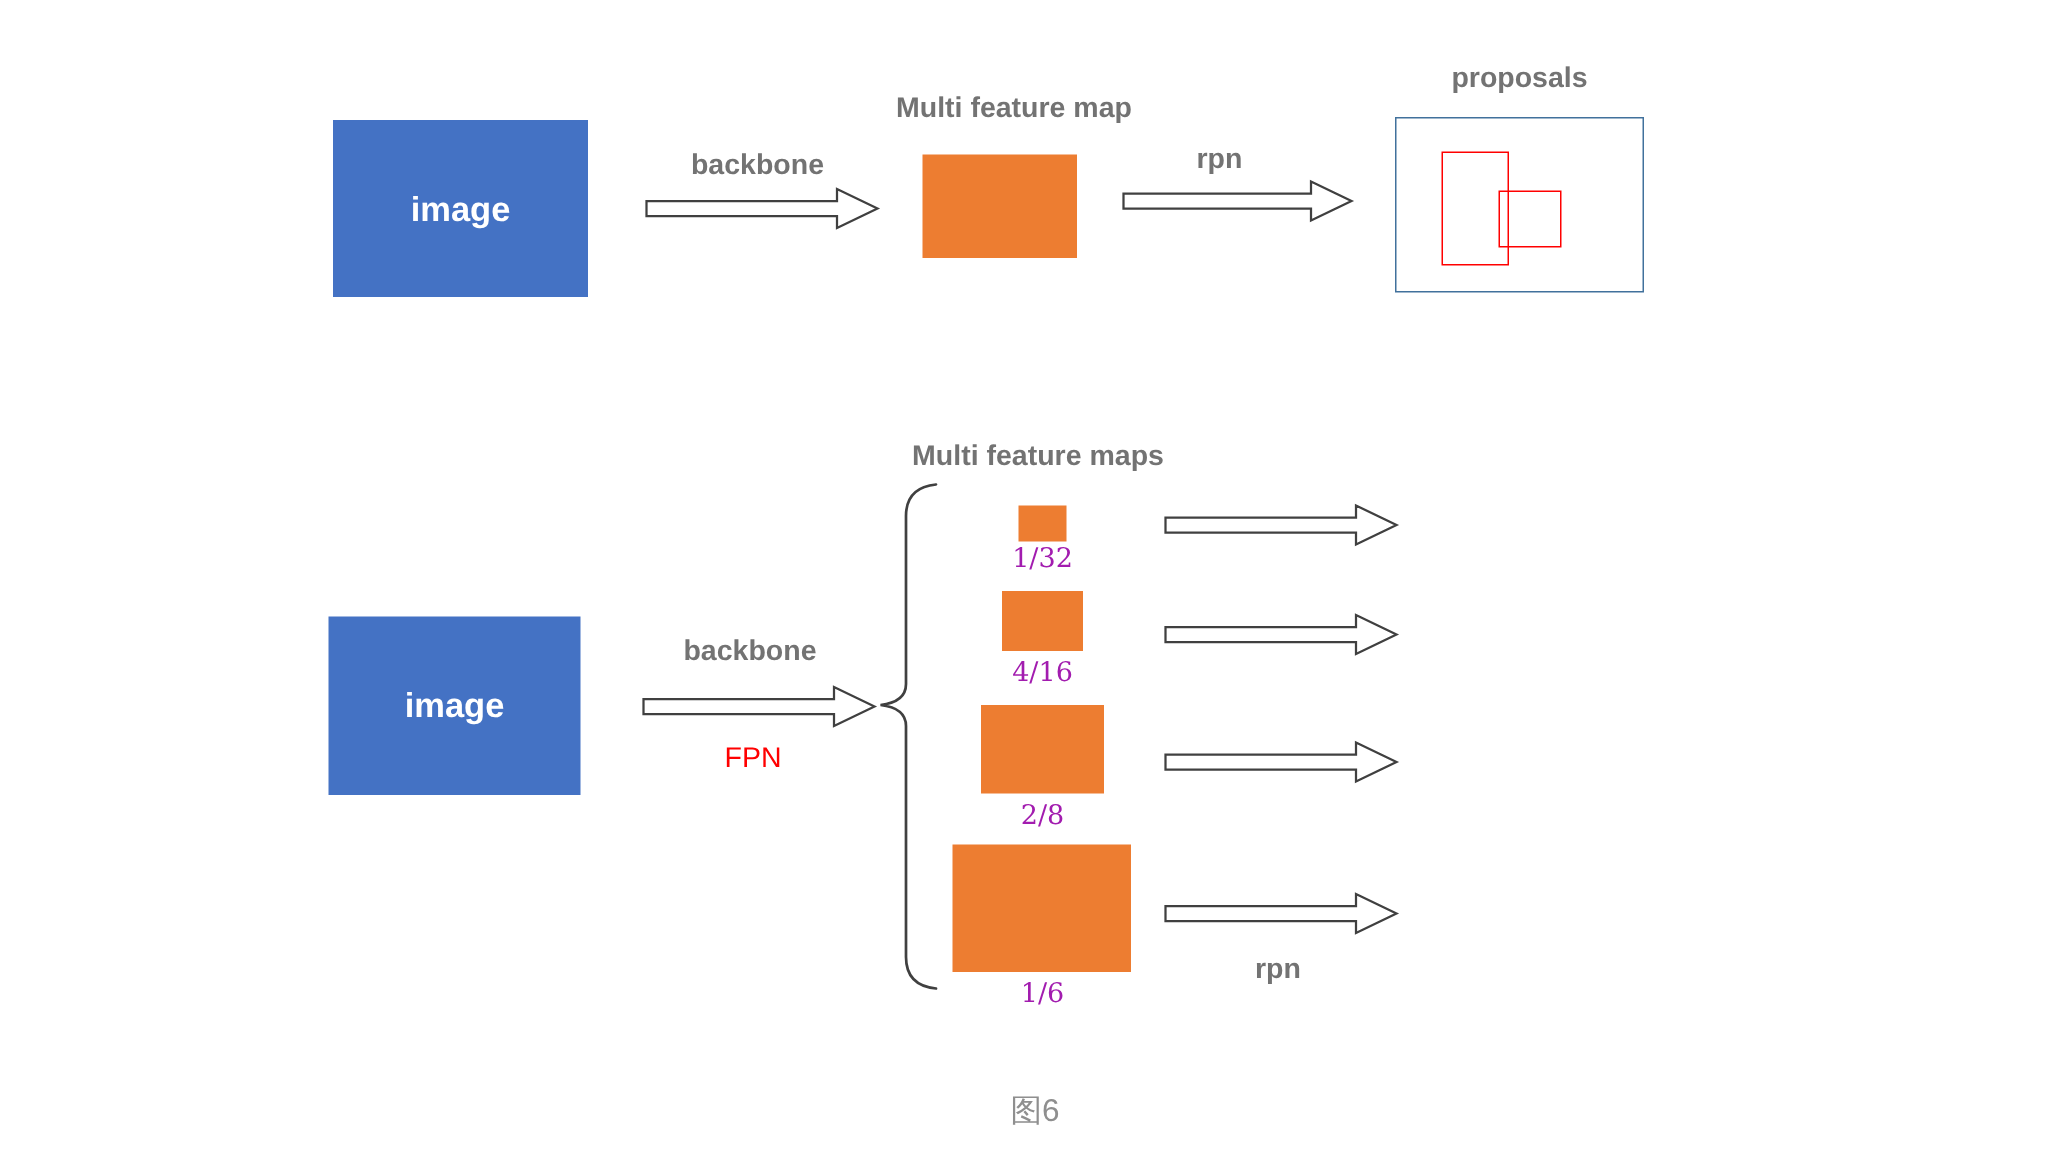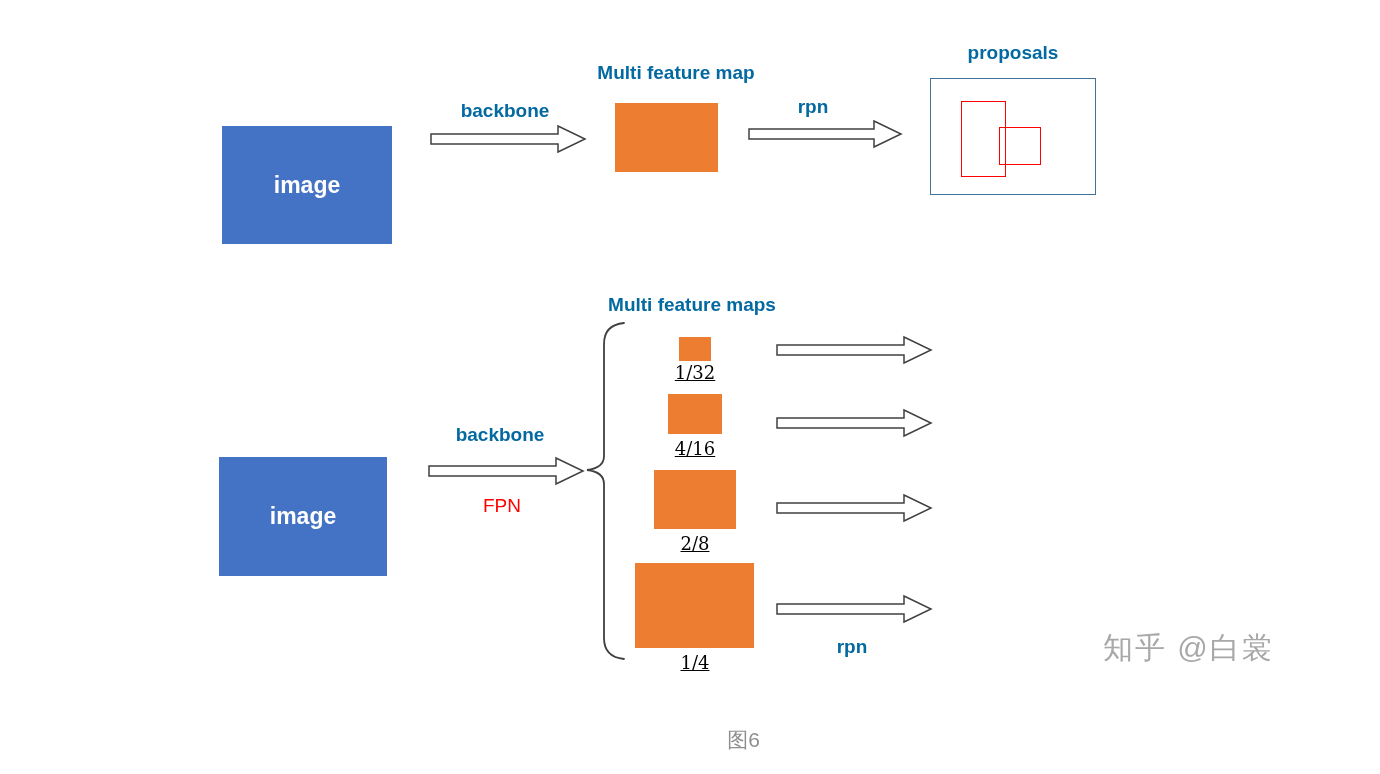--- a/index.html
+++ b/index.html
@@ -18,45 +18,43 @@
   .abs { position: absolute; }
 
   .image-box {
     background: #4472C4;
     display: flex;
     align-items: center;
     justify-content: center;
     color: #ffffff;
     font-weight: bold;
     font-size: 23px;
-    margin-top: 46px;
   }
   .feature-box {
     background: #ED7D31;
   }
   .diagram-label {
     font-weight: bold;
     font-size: 19px;
-    color: #0369a1;
+    color: #737373;
     text-align: center;
     white-space: nowrap;
   }
   .fpn-label {
     font-weight: normal;
     font-size: 19px;
     color: #FF0000;
     text-align: center;
   }
   .scale-label {
     font-family: "DejaVu Serif", serif;
     font-size: 18px;
-    color: #000000;
+    color: #a21caf;
     text-align: center;
     white-space: nowrap;
-    text-decoration: underline;
   }
   .proposals-box {
     background: #ffffff;
     border: 1px solid #41719C;
     box-sizing: border-box;
   }
   .proposal-rect {
     position: absolute;
     border: 1.5px solid #FF0000;
     background: transparent;
@@ -64,21 +62,21 @@
   }
   .watermark {
     font-size: 30px;
     color: #a8a8a8;
     letter-spacing: 2px;
     white-space: nowrap;
   }
   .caption {
     font-size: 21px;
     color: #8f8f8f;
-    text-align: right;
+    text-align: center;
   }
   svg { display: block; }
 </style>
 </head>
 <body>
 
 <div id="canvas">
 
   <div class="abs image-box" style="left:222px; top:80px; width:170px; height:118px;">
     <span>image</span>
@@ -151,26 +149,25 @@
 
   <div class="abs feature-box" style="left:654px; top:470px; width:82px; height:59px;"></div>
   <div class="abs scale-label" style="left:655px; top:533px; width:80px;">2/8</div>
   <div class="abs" style="left:776px; top:493px;">
     <svg width="157" height="30" viewBox="0 0 157 30">
       <polygon points="1,10 128,10 128,2 155,15 128,28 128,20 1,20" fill="#ffffff" stroke="#404040" stroke-width="1.5"></polygon>
     </svg>
   </div>
 
   <div class="abs feature-box" style="left:635px; top:563px; width:119px; height:85px;"></div>
-  <div class="abs scale-label" style="left:655px; top:652px; width:80px;">1/4</div>
+  <div class="abs scale-label" style="left:655px; top:652px; width:80px;">1/6</div>
   <div class="abs" style="left:776px; top:594px;">
     <svg width="157" height="30" viewBox="0 0 157 30">
       <polygon points="1,10 128,10 128,2 155,15 128,28 128,20 1,20" fill="#ffffff" stroke="#404040" stroke-width="1.5"></polygon>
     </svg>
   </div>
 
   <div class="abs diagram-label" style="left:802px; top:636px; width:100px;">rpn</div>
 
-  <div class="abs watermark" style="left:1103px; top:628px;">知乎 @白裳</div>
 
   <div class="abs caption" style="left:620px; top:726px; width:140px;">图6</div>
 
 </div>
 
 </body></html>

